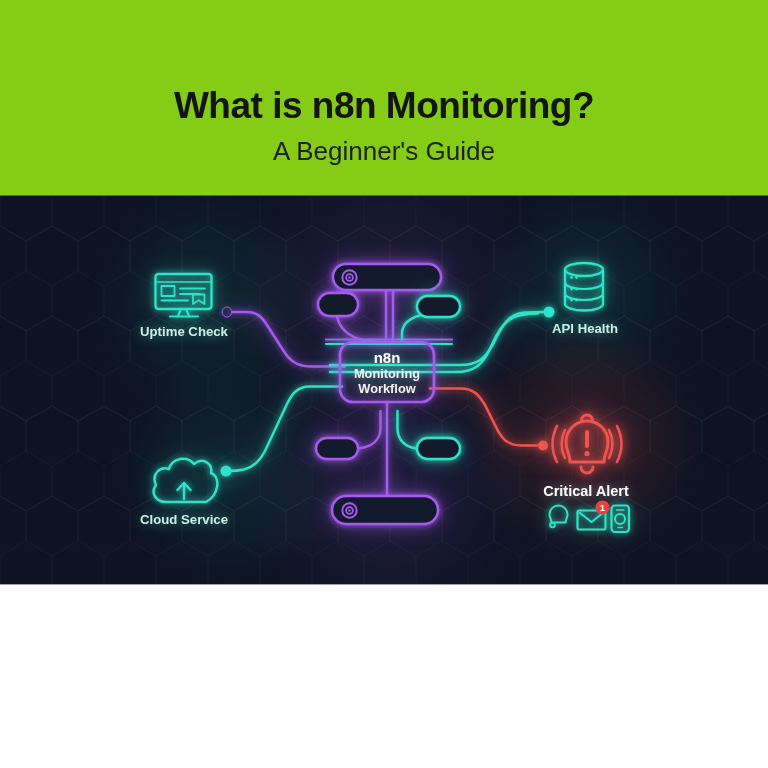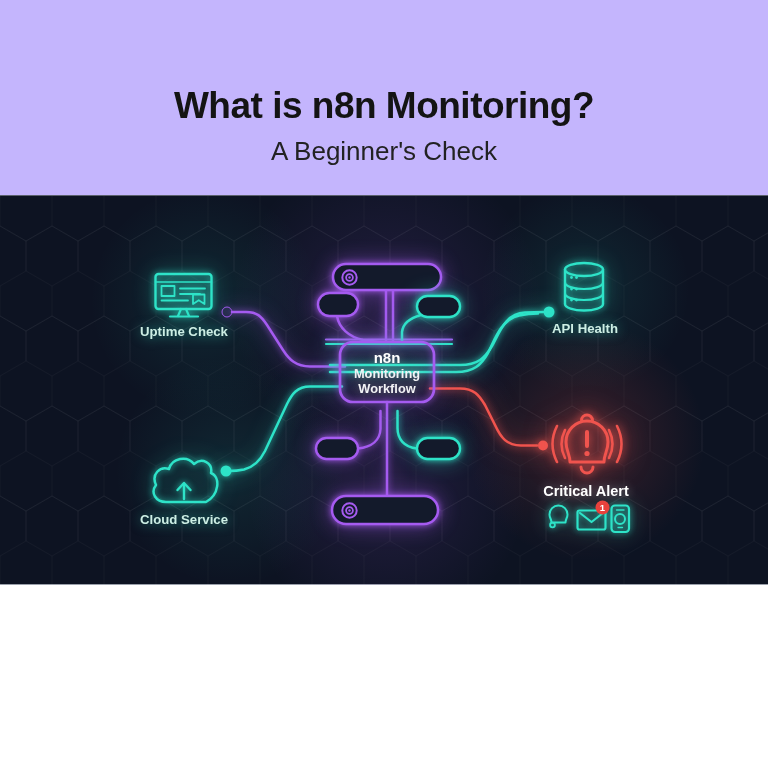--- a/index.html
+++ b/index.html
@@ -1,20 +1,20 @@
 <!DOCTYPE html>
 <html><head>
 <meta charset="utf-8">
 <style>
   html,body{margin:0;padding:0;background:#ffffff;}
   .canvas{position:relative;width:768px;height:768px;background:#ffffff;overflow:hidden;
           font-family:"Liberation Sans","DejaVu Sans",sans-serif;}
   .header{position:absolute;top:0;left:0;width:768px;height:195px;
           display:flex;flex-direction:column;align-items:center;justify-content:center;
-          padding-top:56px;box-sizing:border-box;background:#c4b5fd;}
+          padding-top:56px;box-sizing:border-box;background:#84cc16;}
   .title{font-size:37px;font-weight:800;color:#141414;letter-spacing:-0.5px;line-height:1.2;}
   .subtitle{font-size:26px;font-weight:400;color:#222222;margin-top:8px;line-height:1.2;}
   .stage{position:absolute;top:195px;left:0;width:768px;height:390px;background:#0d1322;
          border-top:1px solid #5c616d;border-bottom:1px solid #9aa0ab;box-sizing:border-box;}
   .footer{position:absolute;top:585px;left:0;width:768px;height:183px;background:#ffffff;}
   svg{display:block;}
   .ln{fill:none;stroke-linecap:round;stroke-linejoin:round;}
   .s-p{stroke:#a55bf0;}
   .s-t{stroke:#2ee3c8;}
   .s-r{stroke:#f0544e;}
@@ -31,21 +31,21 @@
   .box-sm{font-size:12.8px;font-weight:600;fill:#f2f2f5;}
   .badge-txt{font-size:9.5px;font-weight:700;fill:#ffffff;}
 </style>
 </head>
 <body>
 
 <div class="canvas">
 
   <div class="header">
     <div class="title">What is n8n Monitoring?</div>
-    <div class="subtitle">A Beginner's Check</div>
+    <div class="subtitle">A Beginner's Guide</div>
   </div>
 
   <div class="stage">
     <svg width="768" height="390" viewBox="0 0 768 390">
       <defs>
         <radialGradient id="gp" cx="50%" cy="50%" r="50%">
           <stop offset="0%" stop-color="rgba(165,91,240,0.14)"></stop>
             <stop offset="100%" stop-color="rgba(165,91,240,0)"></stop>
         </radialGradient>
         <radialGradient id="gt" cx="50%" cy="50%" r="50%">

